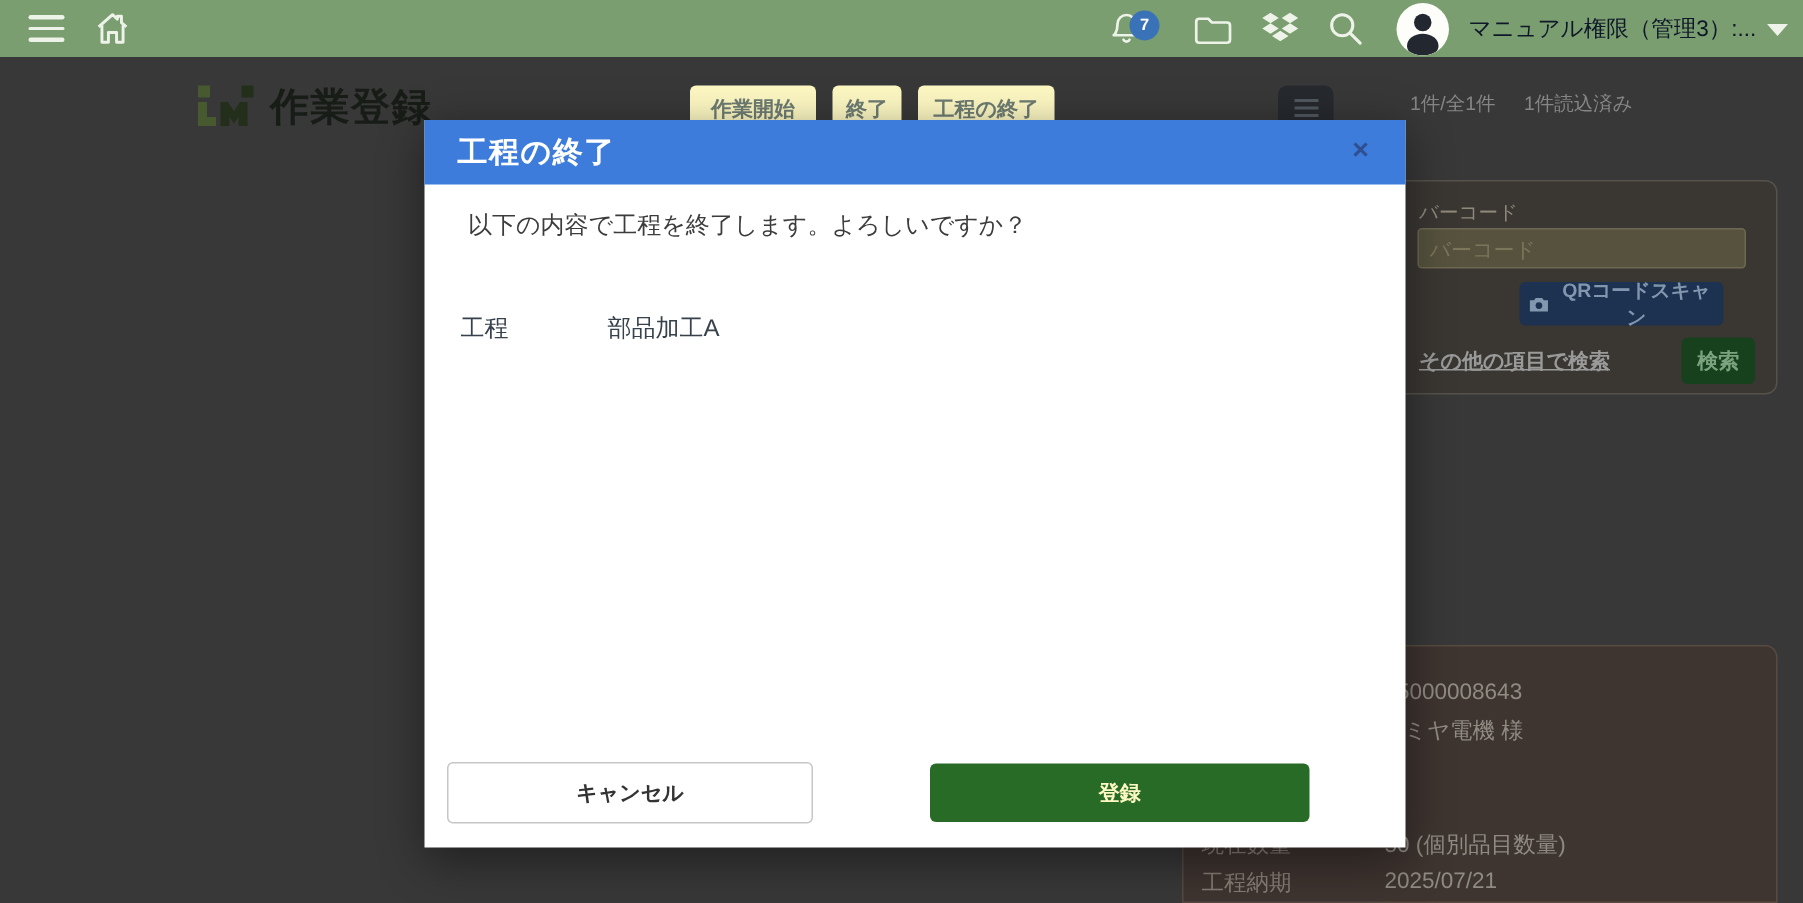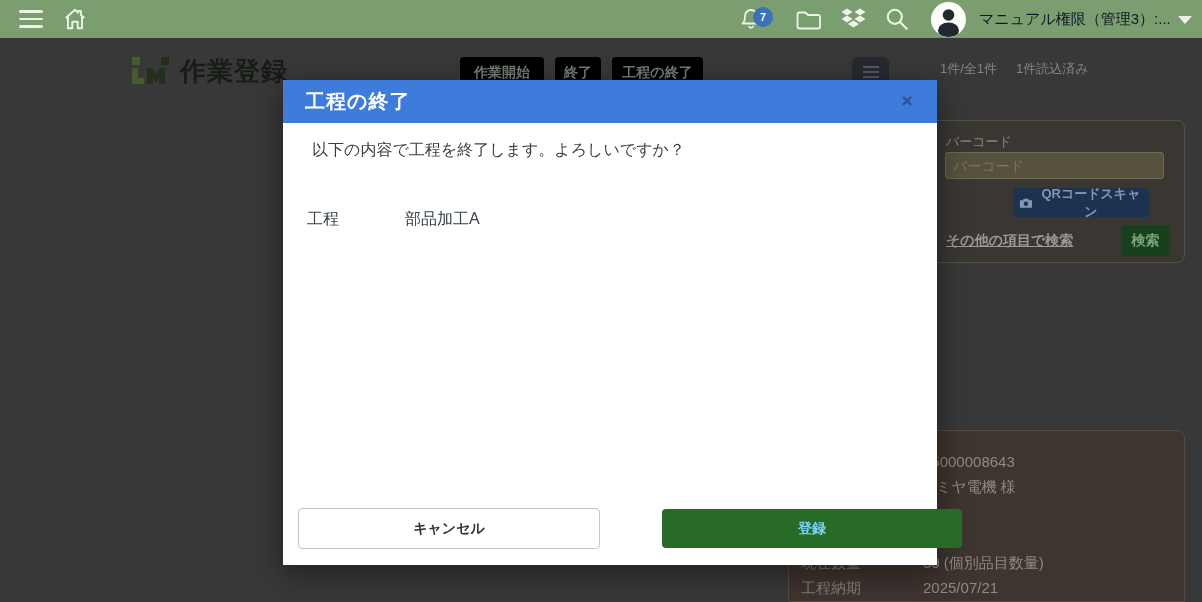--- a/index.html
+++ b/index.html
@@ -23,21 +23,21 @@
   .search{left:882px;width:30px;}
   .avatar{position:absolute;left:931px;top:2px;width:35px;height:35px;border-radius:50%;background:#fdfdfa;
     display:flex;align-items:flex-end;justify-content:center;overflow:hidden;cursor:pointer;}
   .user-label{position:absolute;left:979px;top:0;height:38px;display:flex;align-items:center;
     color:#0f172a;font-size:15px;white-space:nowrap;cursor:pointer;}
   .caret{position:absolute;left:1178px;top:16px;width:0;height:0;cursor:pointer;
     border-left:7px solid transparent;border-right:7px solid transparent;border-top:8px solid #eef3ea;}
   
   .logo{position:absolute;left:130px;top:52px;display:flex;align-items:center;gap:8px;font-family:Liberation Serif, serif;}
   .app-title{color:#171c17;font-size:26px;font-weight:bold;letter-spacing:1px;}
-  .tb-btn{position:absolute;top:57px;height:31px;border-radius:4px;background:#000000;
+  .tb-btn{position:absolute;top:57px;height:31px;border-radius:4px;background:#fef9c3;
     color:#6f7d74;font-size:14px;font-weight:bold;display:flex;align-items:center;justify-content:center;
     border:none;cursor:pointer;padding:4px;}
   .btn-start{left:460px;width:84px;}
   .btn-end{left:555px;width:46px;}
   .btn-proc-end{left:612px;width:91px;}
   .mini-menu{position:absolute;left:852px;top:57px;width:37px;height:29px;border-radius:6px;background:#26292e;
     display:flex;flex-direction:column;align-items:center;justify-content:center;gap:3px;border:none;cursor:pointer;}
   .mini-menu span{display:block;width:16px;height:2px;background:#51585f;}
   .counts{position:absolute;top:60px;color:#858585;font-size:13px;white-space:nowrap;}
   .count-a{left:940px;} .count-b{left:1016px;}
@@ -71,24 +71,24 @@
     box-shadow:0 8px 30px rgba(0,0,0,0.45);}
   .modal-header{position:absolute;left:0;top:0;width:100%;height:43px;background:#3d7cdb;
     display:flex;align-items:center;}
   .modal-title{color:#ffffff;font-size:20px;font-weight:bold;margin-left:22px;letter-spacing:1px;}
   .modal-close{position:absolute;right:16px;top:7px;width:28px;height:28px;border:none;background:transparent;
     color:#2f4f90;font-size:19px;font-weight:bold;cursor:pointer;line-height:28px;text-align:center;padding:0;}
   .modal-msg{position:absolute;left:29px;top:60px;color:#3c3c3c;font-size:16px;}
   .field-row{position:absolute;left:0;top:129px;width:100%;height:22px;font-size:16px;color:#37424c;padding-left:38px;}
   .field-lbl{position:absolute;left:24px;}
   .field-val{position:absolute;left:122px;}
-  .modal-cancel{position:absolute;left:15px;top:428px;width:302px;height:41px;background:#ffffff;
+  .modal-cancel{position:absolute;left:15px;top:428px;width:244px;height:41px;background:#ffffff;
     border:1px solid #c6c6c6;border-radius:4px;color:#333;font-size:14px;font-weight:bold;cursor:pointer;}
-  .modal-submit{position:absolute;left:337px;top:429px;width:300px;height:39px;background:#276b26;
-    border:none;border-radius:4px;color:#7dd3fc;font-size:14px;font-weight:bold;cursor:pointer;margin-left:42px;}
+  .modal-submit{position:absolute;left:337px;top:429px;width:253px;height:39px;background:#276b26;
+    border:none;border-radius:4px;color:#fef9c3;font-size:14px;font-weight:bold;cursor:pointer;}
   svg{display:block;}
 </style>
 </head>
 <body>
 
 <div class="topbar">
   <div class="tb-icon hamburger">
       <span></span>
       <span></span>
       <span></span>

